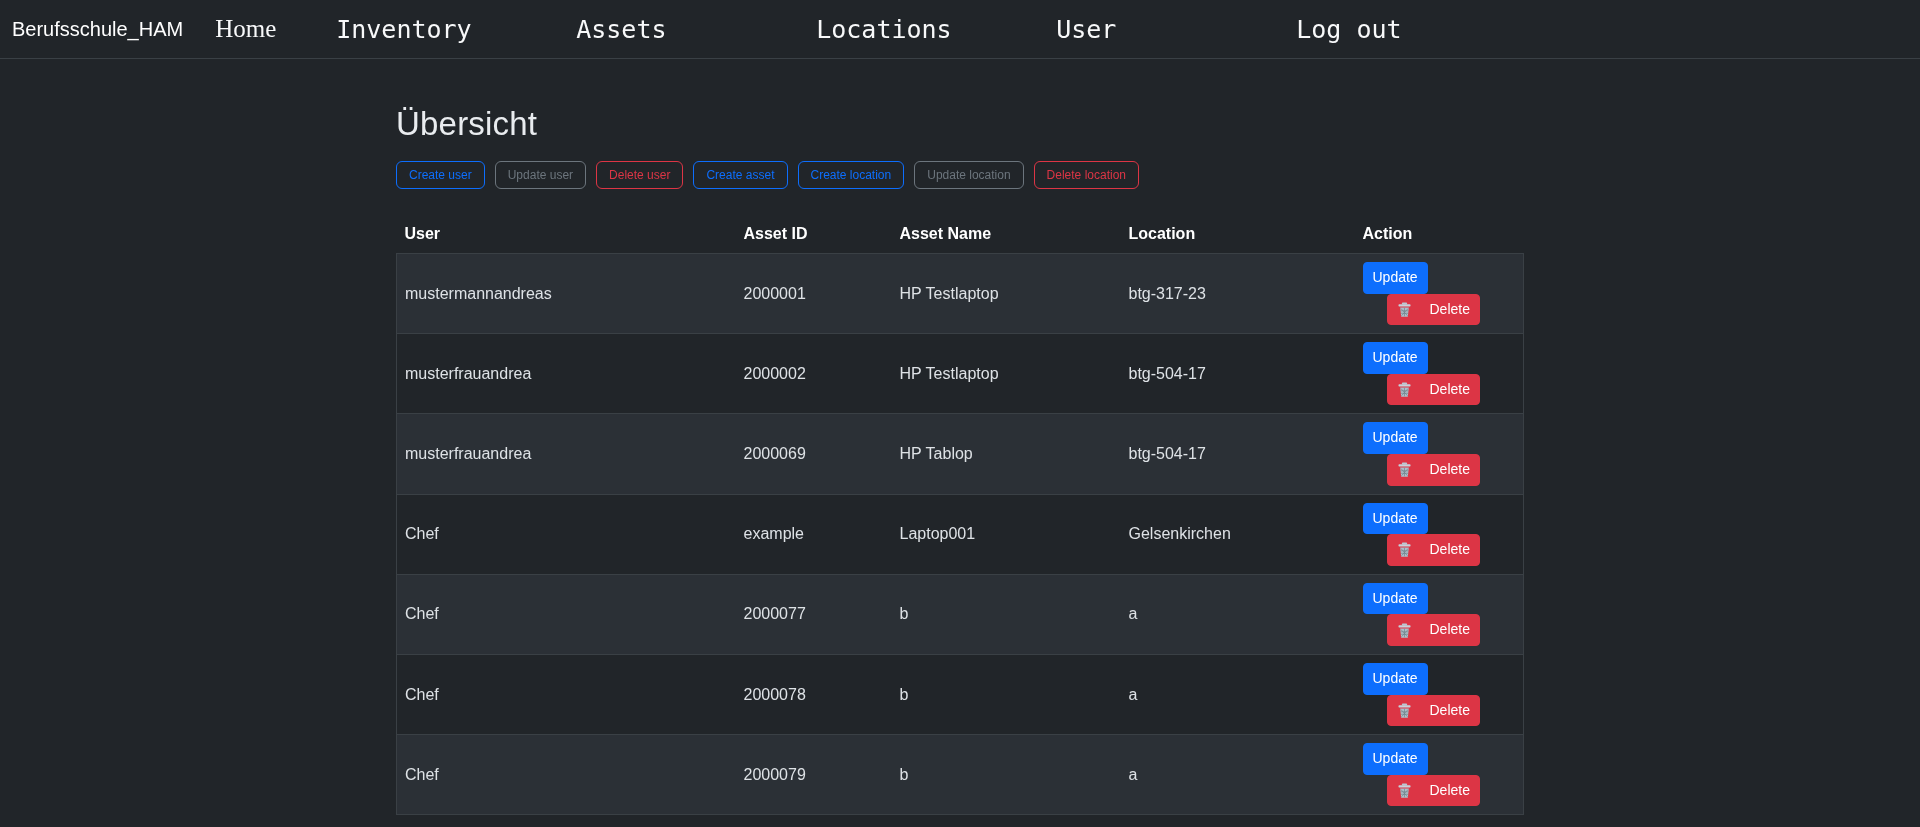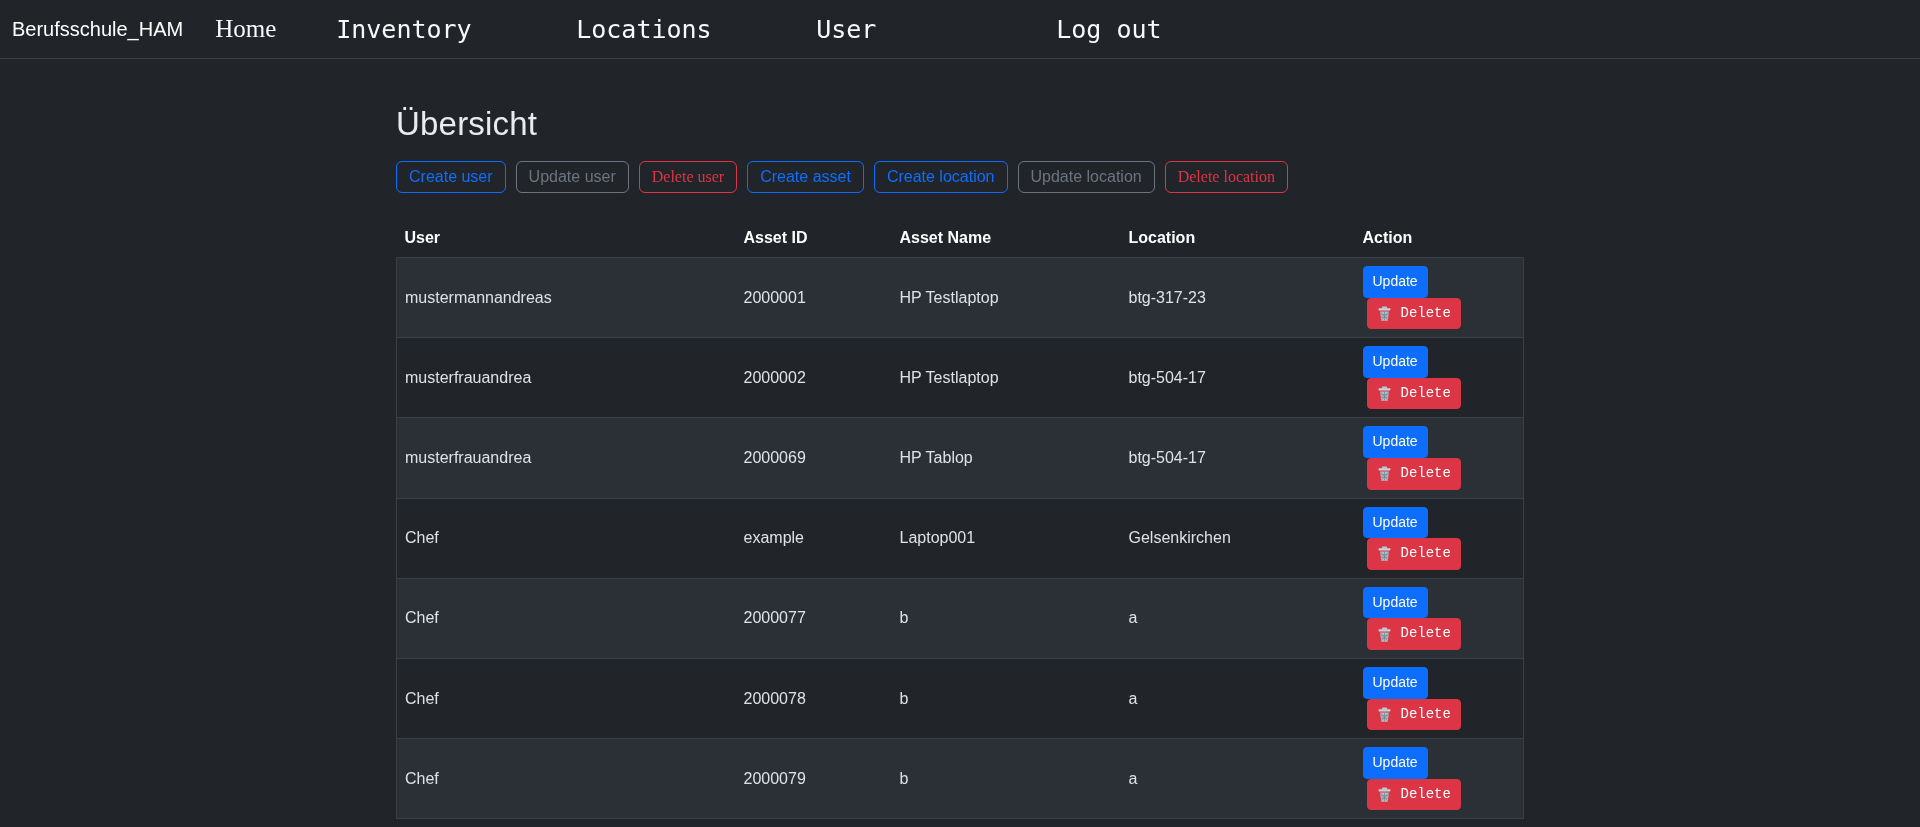--- a/index.html
+++ b/index.html
@@ -56,30 +56,30 @@
     color: #e9ecef;
     margin: 0 0 18px 0;
     letter-spacing: .2px;
   }
 
   
   .toolbar { display: flex; gap: 10px; }
   .btn-outline {
     background: transparent;
     font-family: inherit;
-    font-size: 16px;
+    font-size: 12px;
     padding: 6px 12px;
     border-radius: 6px;
     border: 1px solid;
     cursor: pointer;
     white-space: nowrap;
   }
   .btn-outline.primary   { color: var(--primary);   border-color: var(--primary); }
   .btn-outline.secondary { color: var(--secondary); border-color: var(--secondary); }
-  .btn-outline.danger    { color: var(--danger);    border-color: var(--danger); font-family: Liberation Serif, serif; }
+  .btn-outline.danger    { color: var(--danger);    border-color: var(--danger); }
 
   
   table.assets {
     margin-top: 28px;
     width: 100%;
     border-collapse: collapse;
     font-size: 16px;
   }
   table.assets th {
     text-align: left;
@@ -109,39 +109,39 @@
     padding: 5px 9px;
     border-radius: 4px;
     border: 1px solid transparent;
     color: #fff;
     cursor: pointer;
     line-height: 1.4;
   }
   .btn-update { background: var(--primary); border-color: var(--primary); }
   .btn-delete {
     background: var(--danger); border-color: var(--danger);
-    margin-left: 4px;
+    margin-left: 24px;
     display: inline-flex;
     align-items: center;
-    gap: 9px;
+    gap: 18px;
     vertical-align: middle;
-    font-family: Liberation Mono, monospace;
   }
   .btn-update { vertical-align: middle; }
   .trash-wrap { display: inline-flex; align-items: center; }
   .trash-wrap svg { display: block; }
 </style>
 </head>
 <body>
 
 <nav class="navbar">
   <span class="navbar-brand">Berufsschule_HAM</span>
   <div class="nav-items">
       <a class="nav-item">Home</a>
       <a class="nav-item">Inventory</a>
+      <a class="nav-item">Assets</a>
       <a class="nav-item">Locations</a>
       <a class="nav-item">User</a>
       <a class="nav-item">Log out</a>
     </div>
 </nav>
 
 <main class="main">
   <h1 class="page-title">Übersicht</h1>
 
   <div class="toolbar">

